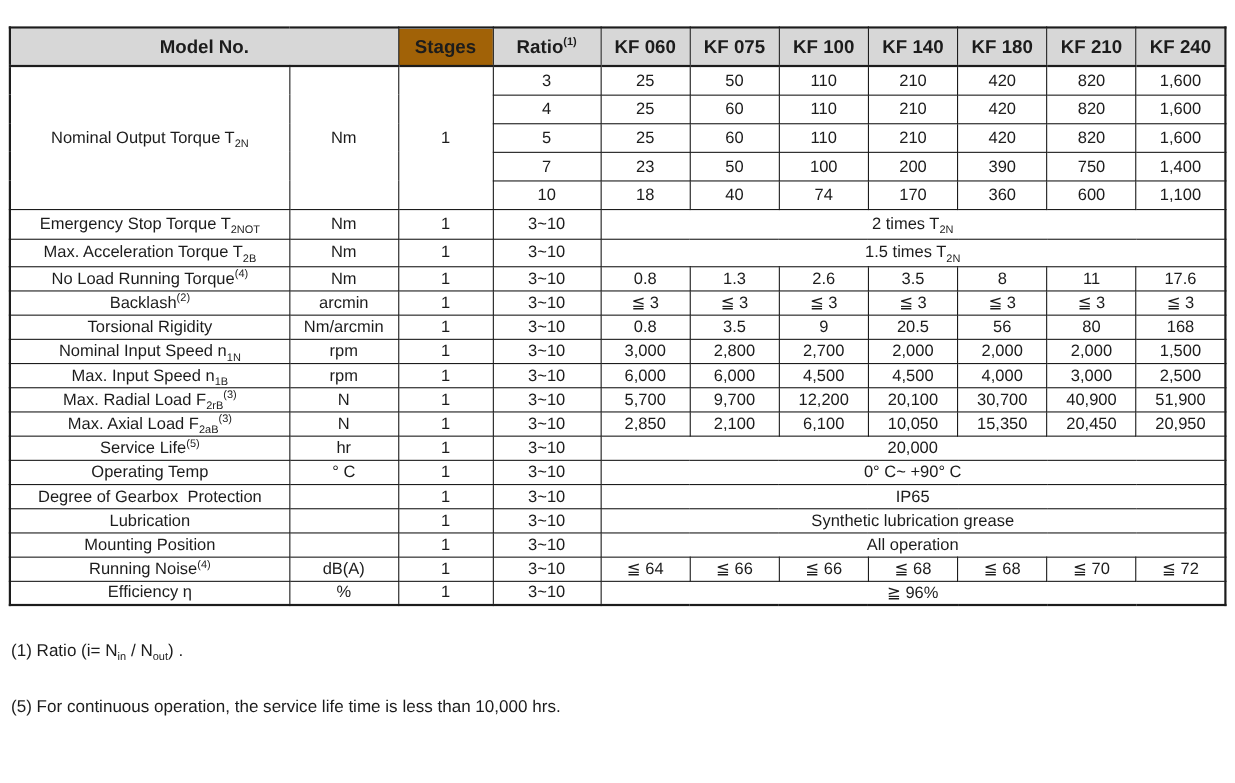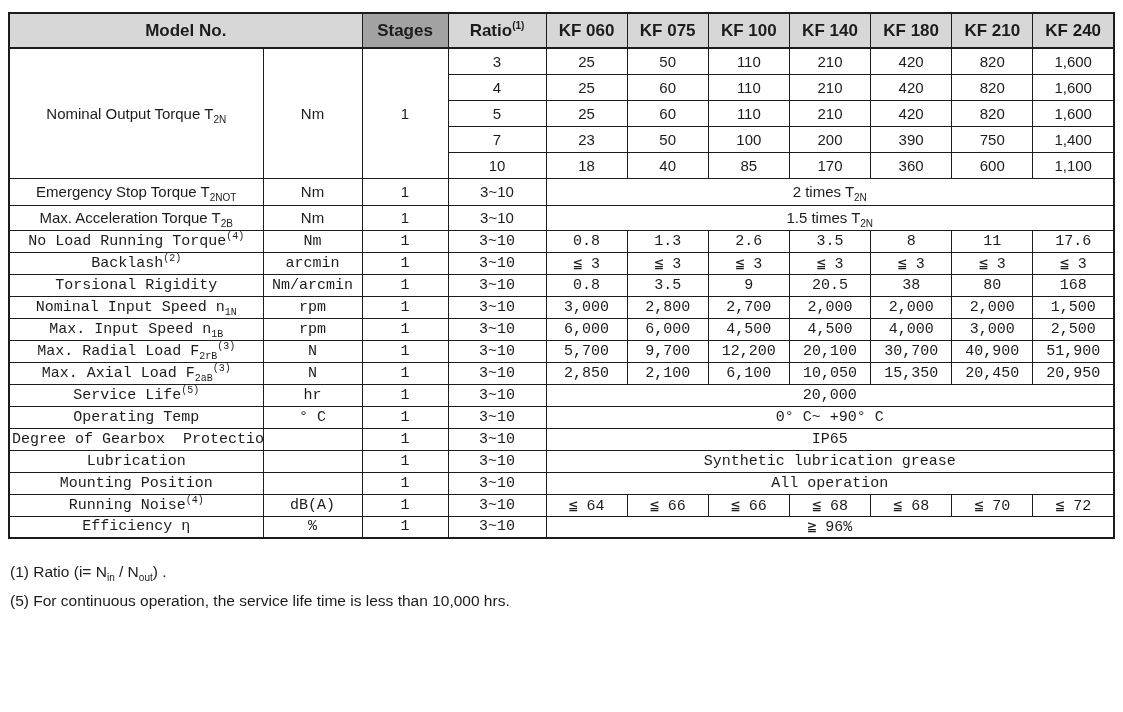--- a/index.html
+++ b/index.html
@@ -15,68 +15,69 @@
   #page {
     position: relative;
     width: 1123px;
     height: 712px;
     background: #ffffff;
   }
   table.spec {
     border-collapse: collapse;
     table-layout: fixed;
     width: 1107px;
-    margin: 12px 0 0 8px;
+    margin: 24px 0 0 8px;
     border: 2px solid #1c1c1c;
   }
   table.spec th, table.spec td {
     border: 1px solid #1c1c1c;
     vertical-align: middle;
     padding: 0 2px;
     overflow: hidden;
     white-space: nowrap;
   }
   table.spec thead th {
     background: #d7d7d7;
     font-weight: bold;
     font-size: 17px;
     text-align: center;
     border-bottom: 2px solid #1c1c1c;
     height: 33px;
   }
   table.spec thead th.stages-hdr {
-    background: #a3a3a3;
+    background: #a16207;
   }
   table.spec td {
     font-size: 15px;
     text-align: center;
   }
   td.label {
     text-align: left;
     padding-left: 5px;
   }
   tr.torque-row { height: 26px; }
   tr.row-em { height: 27px; }
   tr.row-ac { height: 25px; }
-  tr.body-row { height: 22px; font-family: Liberation Mono, monospace; }
+  tr.body-row { height: 22px; }
   sub, sup {
     font-size: 10px;
     line-height: 0;
   }
   sup { vertical-align: super; }
   sub { vertical-align: sub; }
   #footnotes {
     margin: 22px 0 0 10px;
     font-size: 15.5px;
   }
   .footnote {
     margin-bottom: 8px;
     padding-left: 33px;
     text-indent: -33px;
     line-height: 21px;
+    margin-top: 30px;
   }
 </style>
 </head>
 <body>
 
 <div id="page">
 
   <table class="spec" id="spec-table">
     <colgroup>
       <col style="width:254px">
@@ -146,21 +147,21 @@
           <td>100</td>
           <td>200</td>
           <td>390</td>
           <td>750</td>
           <td>1,400</td>
         </tr>
         <tr class="torque-row">
           <td>10</td>
           <td>18</td>
           <td>40</td>
-          <td>85</td>
+          <td>74</td>
           <td>170</td>
           <td>360</td>
           <td>600</td>
           <td>1,100</td>
         </tr>
         <tr class="row-em">
           <td class="label">Emergency Stop Torque T<sub>2NOT</sub></td>
           <td>Nm</td>
           <td>1</td>
           <td>3~10</td>
@@ -201,21 +202,21 @@
         </tr>
         <tr class="body-row">
           <td class="label">Torsional Rigidity</td>
           <td>Nm/arcmin</td>
           <td>1</td>
           <td>3~10</td>
           <td>0.8</td>
           <td>3.5</td>
           <td>9</td>
           <td>20.5</td>
-          <td>38</td>
+          <td>56</td>
           <td>80</td>
           <td>168</td>
         </tr>
         <tr class="body-row">
           <td class="label">Nominal Input Speed n<sub>1N</sub></td>
           <td>rpm</td>
           <td>1</td>
           <td>3~10</td>
           <td>3,000</td>
           <td>2,800</td>

